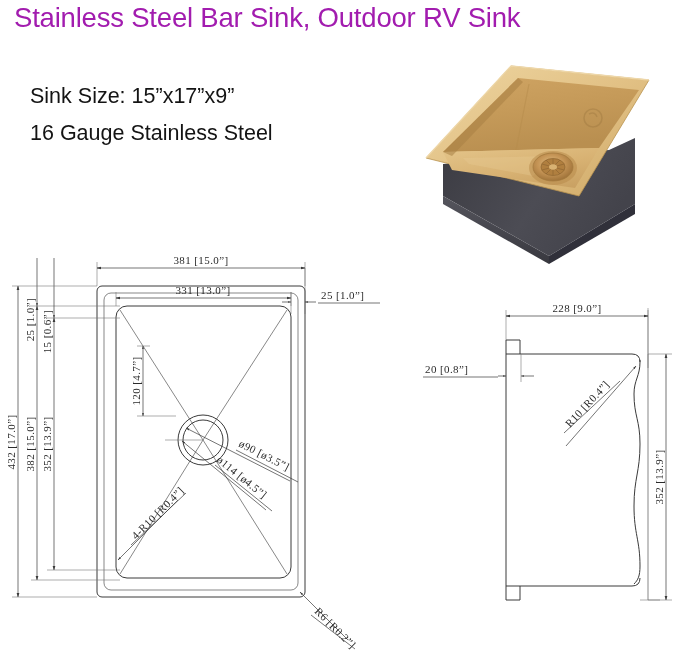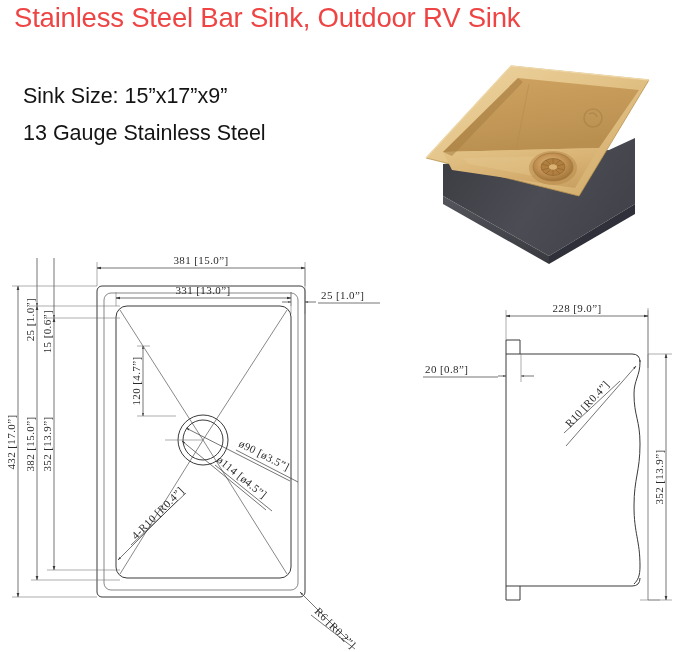--- a/index.html
+++ b/index.html
@@ -22,29 +22,29 @@
 
   
   #title {
     position: absolute;
     left: 14px;
     top: 2px;
     width: 660px;
     font-size: 27.5px;
     font-weight: 400;
     letter-spacing: -0.2px;
-    color: #ef4444;
+    color: #a21caf;
     white-space: nowrap;
     font-family: "Liberation Sans", sans-serif;
   }
 
   
   #spec-list {
     position: absolute;
-    left: 23px;
+    left: 30px;
     top: 78px;
     width: 330px;
   }
   .spec-line {
     font-size: 21.5px;
     line-height: 37px;
     color: #141414;
     white-space: nowrap;
     font-family: "Liberation Sans", sans-serif;
   }
@@ -112,21 +112,21 @@
 </style>
 </head>
 <body>
 
 <div id="page">
 
   <div id="title">Stainless Steel Bar Sink, Outdoor RV Sink</div>
 
   <div id="spec-list">
     <div class="spec-line">Sink Size: 15”x17”x9”</div>
-    <div class="spec-line">13 Gauge Stainless Steel</div>
+    <div class="spec-line">16 Gauge Stainless Steel</div>
   </div>
 
   <div id="product-photo">
     <svg width="268" height="232" viewBox="0 0 268 232">
       <defs>
         <linearGradient id="gBack" x1="0" y1="0" x2="0.35" y2="1">
           <stop offset="0" stop-color="#cfa463"></stop>
           <stop offset="0.5" stop-color="#c59a59"></stop>
           <stop offset="1" stop-color="#b98f50"></stop>
         </linearGradient>

